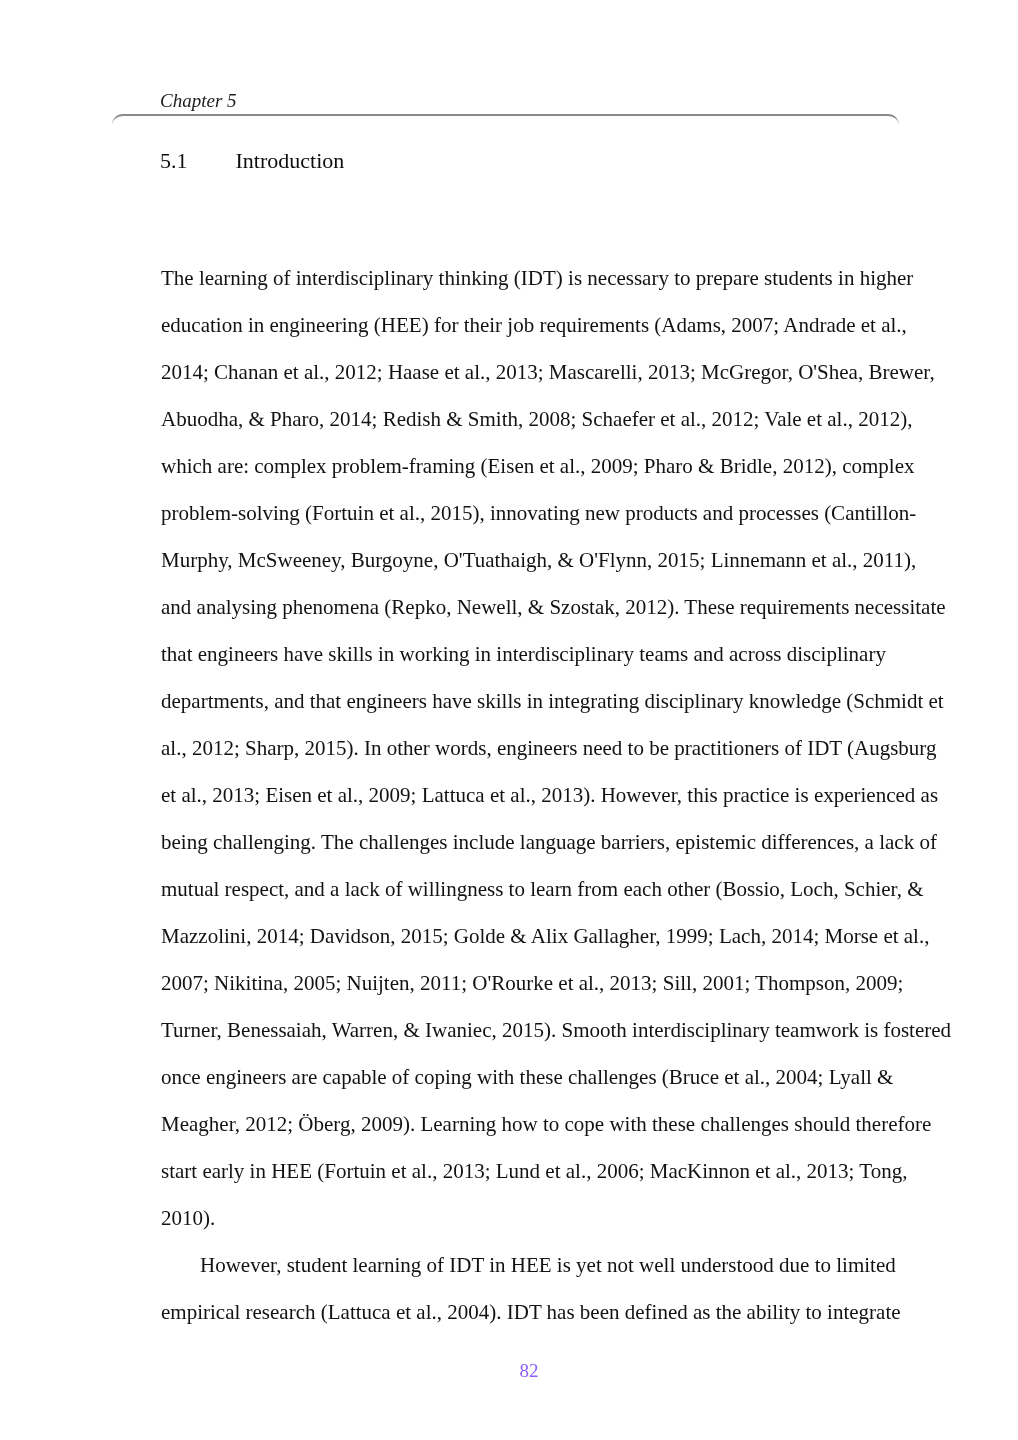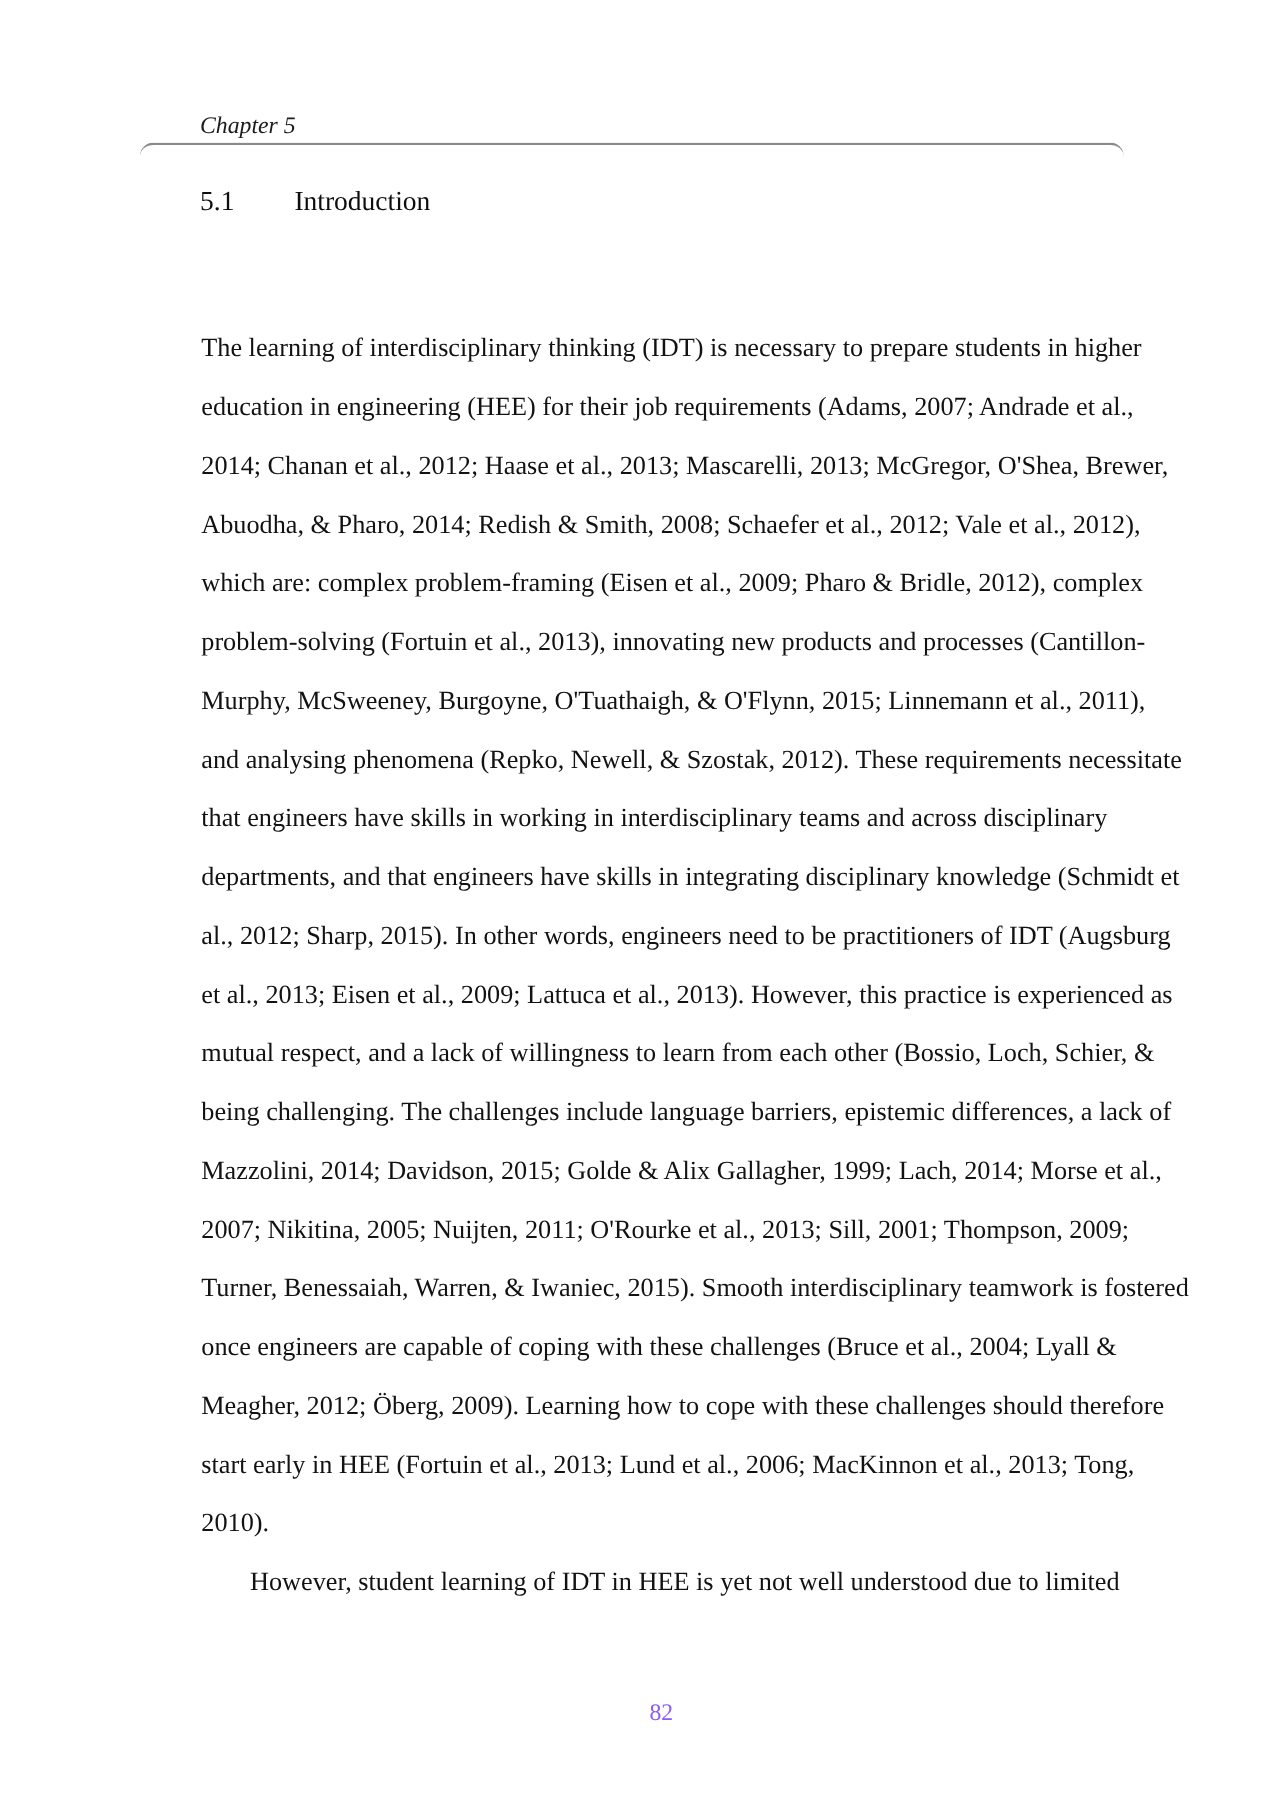--- a/index.html
+++ b/index.html
@@ -79,36 +79,37 @@
   <div class="section-heading">
     <span class="section-number">5.1</span><span>Introduction</span>
   </div>
 
   <div class="body-text">
     <div class="body-line">The learning of interdisciplinary thinking (IDT) is necessary to prepare students in higher</div>
     <div class="body-line">education in engineering (HEE) for their job requirements (Adams, 2007; Andrade et al.,</div>
     <div class="body-line">2014; Chanan et al., 2012; Haase et al., 2013; Mascarelli, 2013; McGregor, O'Shea, Brewer,</div>
     <div class="body-line">Abuodha, &amp; Pharo, 2014; Redish &amp; Smith, 2008; Schaefer et al., 2012; Vale et al., 2012),</div>
     <div class="body-line">which are: complex problem-framing (Eisen et al., 2009; Pharo &amp; Bridle, 2012), complex</div>
-    <div class="body-line">problem-solving (Fortuin et al., 2013), innovating new products and processes (Cantillon-</div>
+    <div class="body-line">problem-solving (Fortuin et al., 2015), innovating new products and processes (Cantillon-</div>
     <div class="body-line">Murphy, McSweeney, Burgoyne, O'Tuathaigh, &amp; O'Flynn, 2015; Linnemann et al., 2011),</div>
     <div class="body-line">and analysing phenomena (Repko, Newell, &amp; Szostak, 2012). These requirements necessitate</div>
     <div class="body-line">that engineers have skills in working in interdisciplinary teams and across disciplinary</div>
     <div class="body-line">departments, and that engineers have skills in integrating disciplinary knowledge (Schmidt et</div>
     <div class="body-line">al., 2012; Sharp, 2015). In other words, engineers need to be practitioners of IDT (Augsburg</div>
     <div class="body-line">et al., 2013; Eisen et al., 2009; Lattuca et al., 2013). However, this practice is experienced as</div>
+    <div class="body-line">being challenging. The challenges include language barriers, epistemic differences, a lack of</div>
     <div class="body-line">mutual respect, and a lack of willingness to learn from each other (Bossio, Loch, Schier, &amp;</div>
-    <div class="body-line">being challenging. The challenges include language barriers, epistemic differences, a lack of</div>
     <div class="body-line">Mazzolini, 2014; Davidson, 2015; Golde &amp; Alix Gallagher, 1999; Lach, 2014; Morse et al.,</div>
     <div class="body-line">2007; Nikitina, 2005; Nuijten, 2011; O'Rourke et al., 2013; Sill, 2001; Thompson, 2009;</div>
     <div class="body-line">Turner, Benessaiah, Warren, &amp; Iwaniec, 2015). Smooth interdisciplinary teamwork is fostered</div>
     <div class="body-line">once engineers are capable of coping with these challenges (Bruce et al., 2004; Lyall &amp;</div>
     <div class="body-line">Meagher, 2012; Öberg, 2009). Learning how to cope with these challenges should therefore</div>
     <div class="body-line">start early in HEE (Fortuin et al., 2013; Lund et al., 2006; MacKinnon et al., 2013; Tong,</div>
     <div class="body-line">2010).</div>
     <div class="body-line first-line-indent">However, student learning of IDT in HEE is yet not well understood due to limited</div>
+    <div class="body-line">empirical research (Lattuca et al., 2004). IDT has been defined as the ability to integrate</div>
   </div>
 
   <div class="page-footer">
     <span>82</span>
   </div>
 
 </div>
 
 </body></html>

